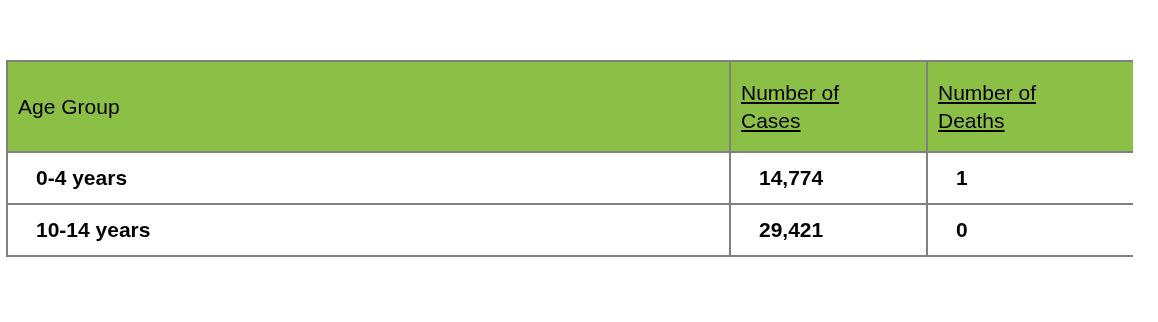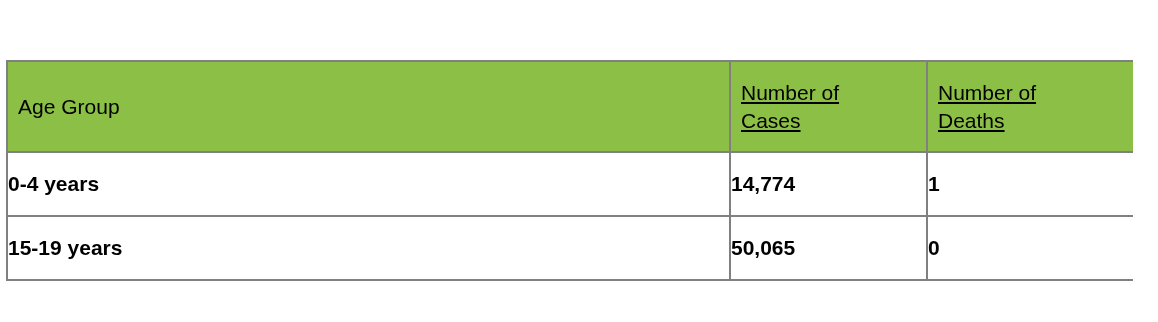--- a/index.html
+++ b/index.html
@@ -72,22 +72,22 @@
     text-decoration: underline;
   }
 
   tbody td {
     background: #ffffff;
     color: #000000;
     font-size: 21px;
     line-height: 1.3;
     text-align: left;
     vertical-align: middle;
-    padding: 0 0;
-    height: 64px;
+    padding: 0 28px;
+    height: 52px;
     box-sizing: border-box;
     border-right: 2px solid #808080;
     border-bottom: 2px solid #808080;
     white-space: nowrap;
   }
   tbody td.last-cell { border-right: none; }
 
   tbody td.cell-age {
     font-weight: 700;
   }
@@ -115,20 +115,20 @@
 Deaths</th>
         </tr>
       </thead>
       <tbody>
         <tr>
           <td class="cell-age">0-4 years</td>
           <td class="cell-num">14,774</td>
           <td class="cell-num last-cell">1</td>
         </tr>
         <tr>
-          <td class="cell-age">15-19 years</td>
-          <td class="cell-num">50,065</td>
+          <td class="cell-age">10-14 years</td>
+          <td class="cell-num">29,421</td>
           <td class="cell-num last-cell">0</td>
         </tr>
       </tbody>
     </table>
   </div>
 </div>
 
 </body></html>

